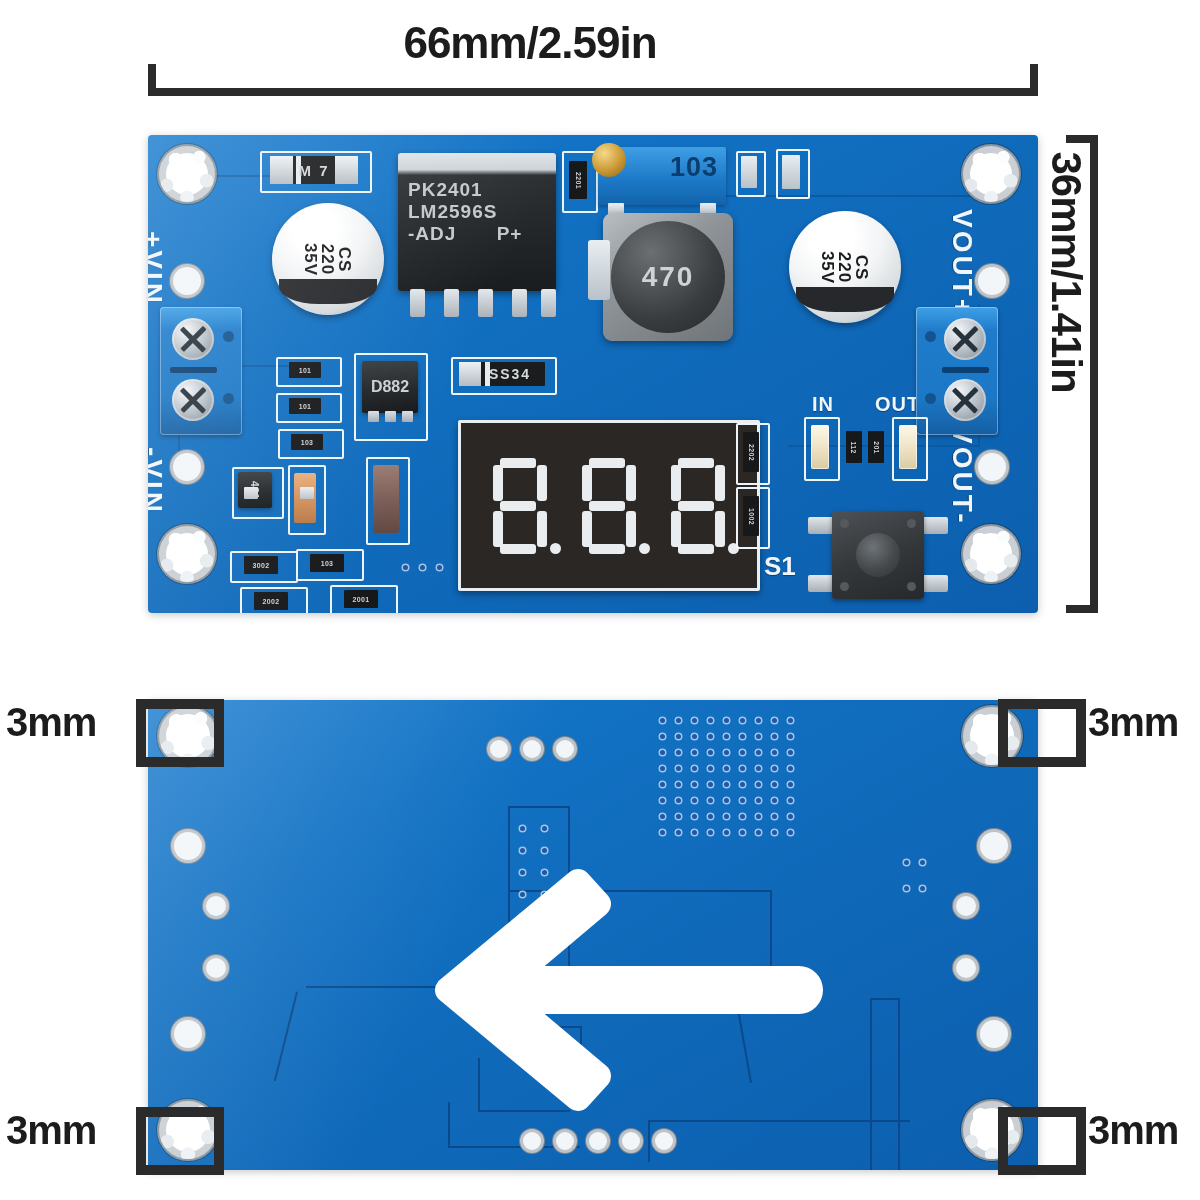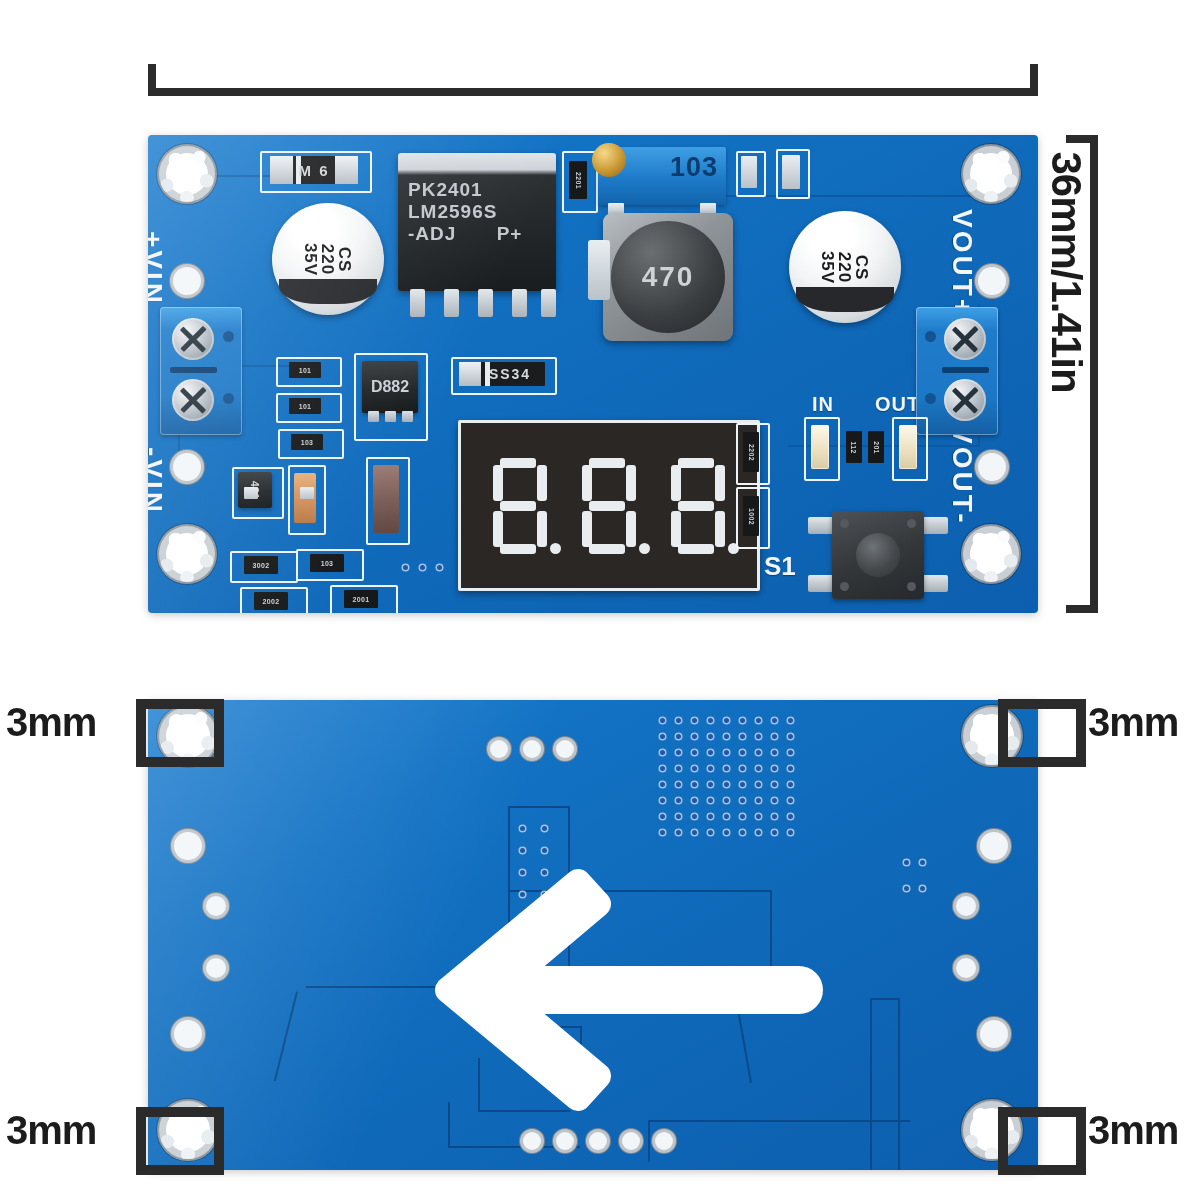--- a/index.html
+++ b/index.html
@@ -171,20 +171,21 @@
 
   
   .bracket{position:absolute;border:10px solid #2b2b2b;background:transparent;}
   .mm-label{position:absolute;font-size:40px;font-weight:bold;color:#1c1c1c;letter-spacing:-1px;}
 </style>
 </head>
 <body>
 
 <div class="stage">
 
+  <div class="dim-label" id="top-dim-label">66mm/2.59in</div>
   <div class="dim-bar-h" style="left:148px;top:88px;width:890px;height:8px;"></div>
   <div class="dim-bar-v" style="left:148px;top:64px;width:8px;height:32px;"></div>
   <div class="dim-bar-v" style="left:1030px;top:64px;width:8px;height:32px;"></div>
 
   <div class="dim-label" id="right-dim-label">36mm/1.41in</div>
   <div class="dim-bar-v" style="left:1090px;top:135px;width:8px;height:478px;"></div>
   <div class="dim-bar-h" style="left:1066px;top:135px;width:32px;height:8px;"></div>
   <div class="dim-bar-h" style="left:1066px;top:605px;width:32px;height:8px;"></div>
 
   <div class="board" id="board-top">
@@ -226,21 +227,21 @@
       <div class="screw" style="left:28px;top:72px;width:42px;height:42px;"></div>
       <div class="hole" style="left:9px;top:24px;width:11px;height:11px;"></div>
       <div class="hole" style="left:9px;top:86px;width:11px;height:11px;"></div>
     </div>
 
     <div class="silk-box" style="left:112px;top:16px;width:108px;height:38px;"></div>
     <div class="diode" style="left:122px;top:21px;width:88px;height:28px;">
       <div class="cap l"></div>
       <div class="cap r"></div>
       <div class="band"></div>
-      <span style="font-size:15px;">M 6</span>
+      <span style="font-size:15px;">M 7</span>
     </div>
 
     <div class="ecap" style="left:124px;top:68px;width:112px;height:112px;">
       <div class="base"></div>
       <div class="stripe"></div>
       <div class="txt">
         <span>CS</span><br>
         <span>220</span><br>
         <span>35V</span>
       </div>

